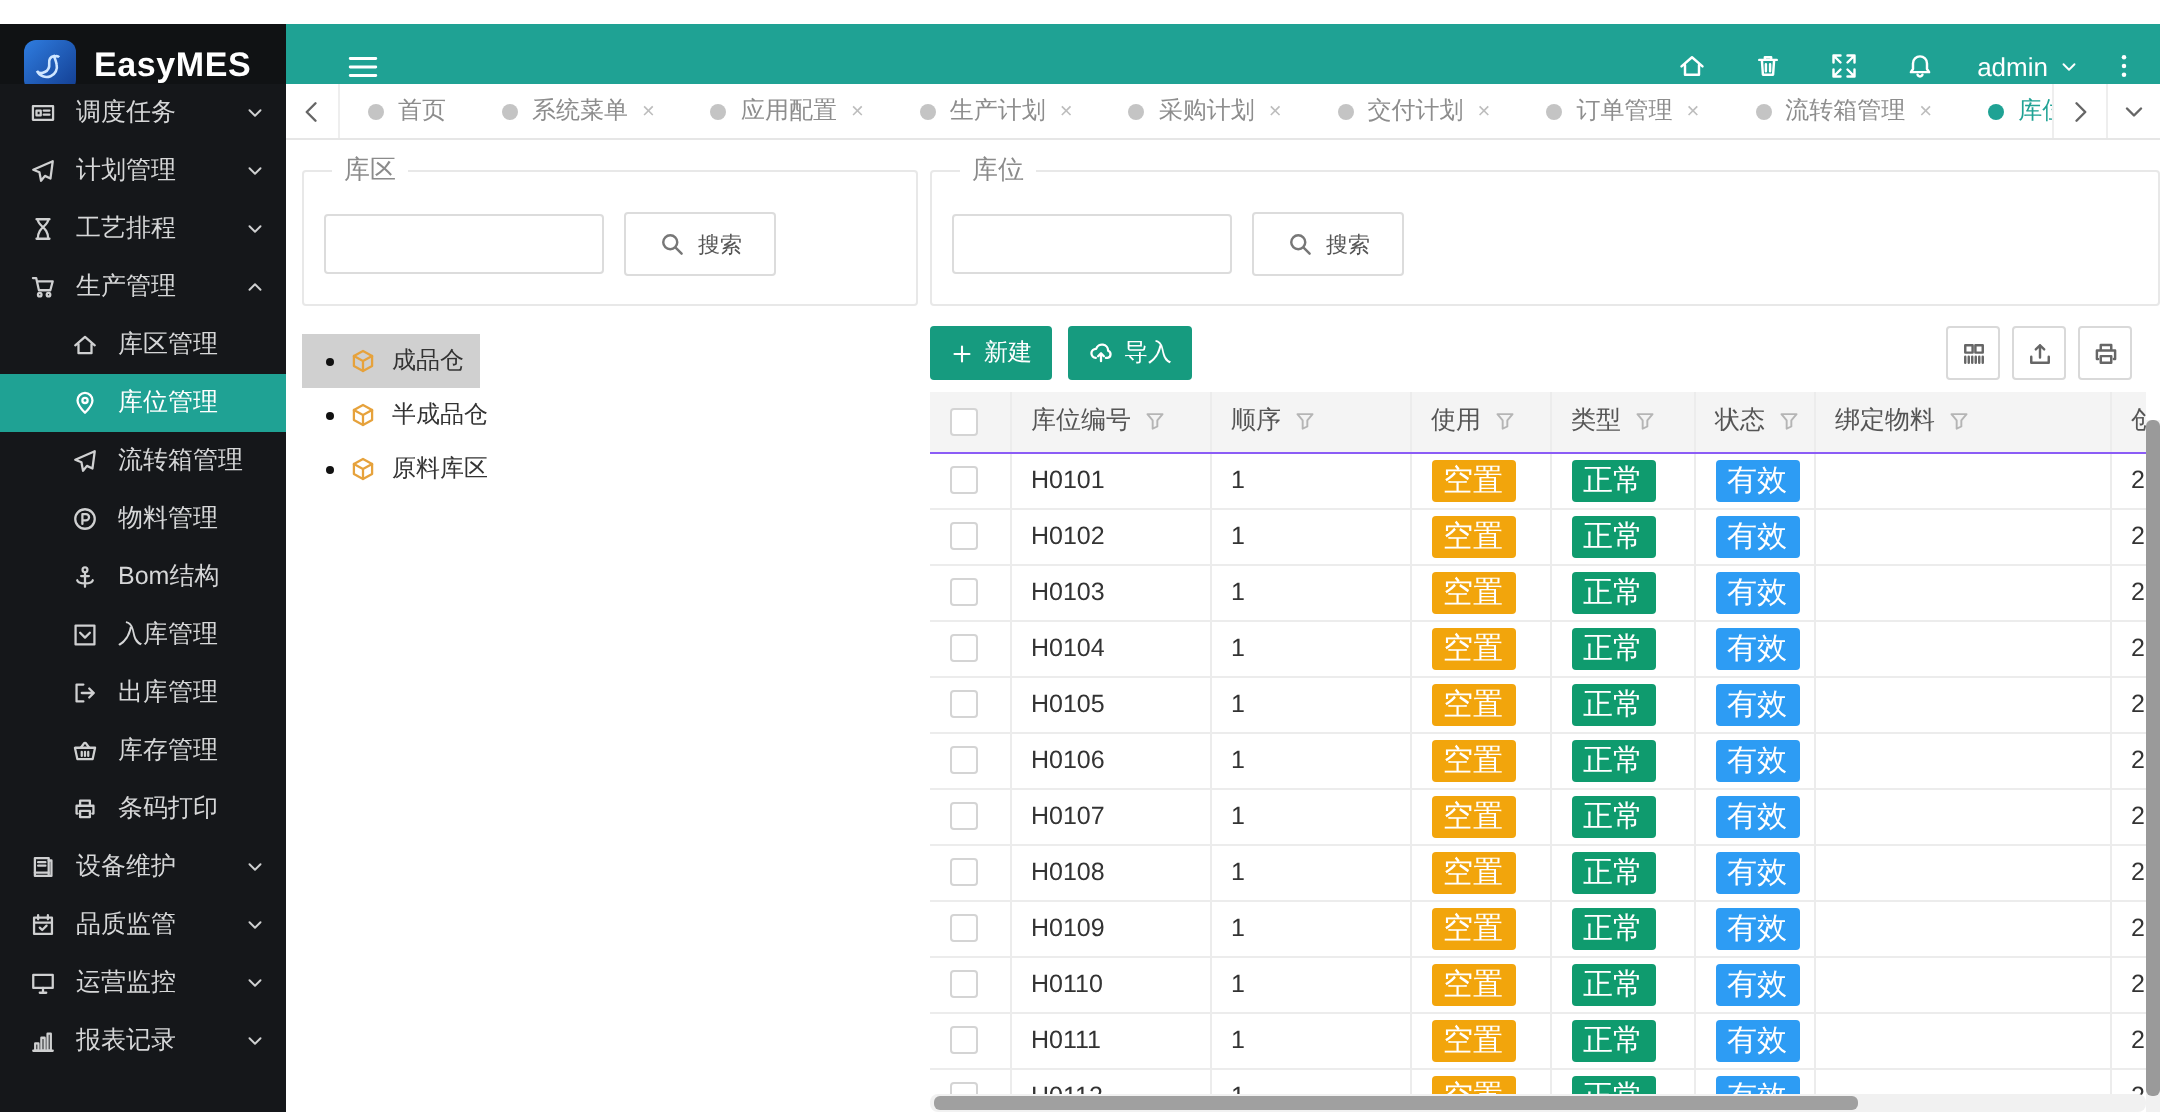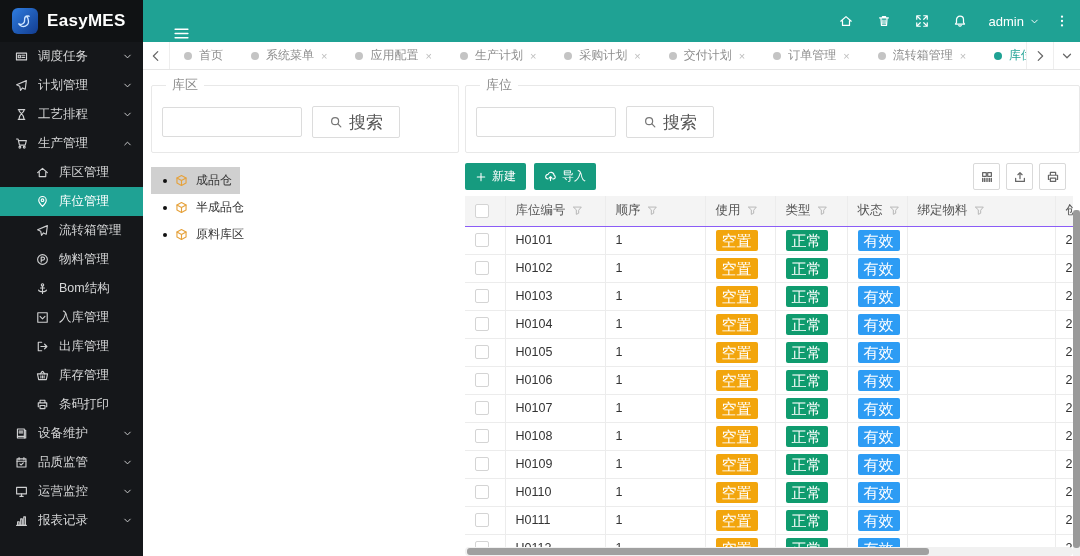--- a/index.html
+++ b/index.html
@@ -8,21 +8,21 @@
   #app { position:relative; width:1080px; height:556px; overflow:hidden; background:#fff;
          --accent:#1fa294; --accent-dark:#17897c; --btn-green:#169b7f;
          --badge-use:#f2a50c; --badge-type:#0f9b6e; --badge-status:#2d9cf4; }
 
   svg { display:block; }
   .ic { display:inline-flex; align-items:center; justify-content:center; }
   .ic svg { width:14px; height:14px; stroke:currentColor; fill:none; stroke-width:1.4; stroke-linecap:round; stroke-linejoin:round; }
   .ic.fill svg { fill:currentColor; stroke:none; }
 
   
-  .topbar { position:absolute; left:0; top:0; width:1080px; height:42px; background:var(--accent); display:flex; align-items:flex-end; }
+  .topbar { position:absolute; left:0; top:12px; width:1080px; height:42px; background:var(--accent); display:flex; align-items:center; }
   .logo-area { width:143px; height:42px; background:#101214; display:flex; align-items:center; gap:9px; padding-left:12px; flex:0 0 auto; }
   .logo-badge { width:26px; height:26px; border-radius:6px; background:linear-gradient(135deg,#2f7de0,#123c8f); display:flex; align-items:center; justify-content:center; color:#cfe6ff; }
   .logo-badge svg { width:16px; height:16px; stroke:#cfe6ff; fill:none; stroke-width:1.3; }
   .logo-text { color:#fff; font-weight:bold; font-size:17px; letter-spacing:.3px; }
   .topnav { display:flex; align-items:stretch; color:#fff; }
   .burger { width:60px; display:flex; align-items:center; justify-content:center; color:#fff; cursor:pointer; margin-left:8px; }
   .topnav-item { display:flex; align-items:center; padding:0 20px; font-size:13.5px; font-weight:bold; color:#fff; cursor:pointer; margin-left:14px; }
   .topnav-item.active { background:var(--accent-dark); margin-left:14px; }
   .topbar-right { margin-left:auto; display:flex; align-items:center; color:#fff; gap:0; padding-right:6px; }
   .top-icon-btn { width:38px; height:42px; display:flex; align-items:center; justify-content:center; color:#fff; cursor:pointer; }
@@ -49,21 +49,21 @@
   .tab.active { color:var(--accent); }
   .tab.active .dot { background:var(--accent); }
 
   
   .content { position:absolute; left:143px; top:70px; width:937px; height:486px; background:#fff; }
 
   fieldset.group { border:1px solid #e8e8e8; border-radius:2px; padding:12px 10px 14px 10px; }
   fieldset.group legend { color:#8b8b8b; font-size:13px; padding:0 6px; margin-left:4px; }
   .search-row { display:flex; gap:10px; align-items:center; }
   .search-input { width:140px; height:30px; border:1px solid #dcdcdc; border-radius:2px; padding:0 8px; font-size:12px; outline:none; }
-  .search-btn { height:32px; padding:0 16px; background:#fff; border:1px solid #dcdcdc; border-radius:2px; color:#555; font-size:17px; display:inline-flex; align-items:center; gap:6px; cursor:pointer; }
+  .search-btn { height:32px; padding:0 16px; background:#fff; border:1px solid #dcdcdc; border-radius:2px; color:#555; font-size:11px; display:inline-flex; align-items:center; gap:6px; cursor:pointer; }
   .search-btn .ic { color:#777; }
 
   .area-panel { position:absolute; left:8px; top:6px; width:308px; }
   .tree { margin-top:14px; }
   .tree-item { display:flex; align-items:center; gap:8px; height:27px; padding:0 8px 0 12px; font-size:12px; color:#333; cursor:pointer; width:max-content; }
   .tree-item .bullet { width:4px; height:4px; border-radius:50%; background:#111; flex:0 0 auto; }
   .tree-item .ic { color:#e6a23c; }
   .tree-item.selected { background:#d0d0d0; }
 
   .loc-panel { position:absolute; left:322px; top:6px; width:615px; height:472px; overflow:hidden; }

